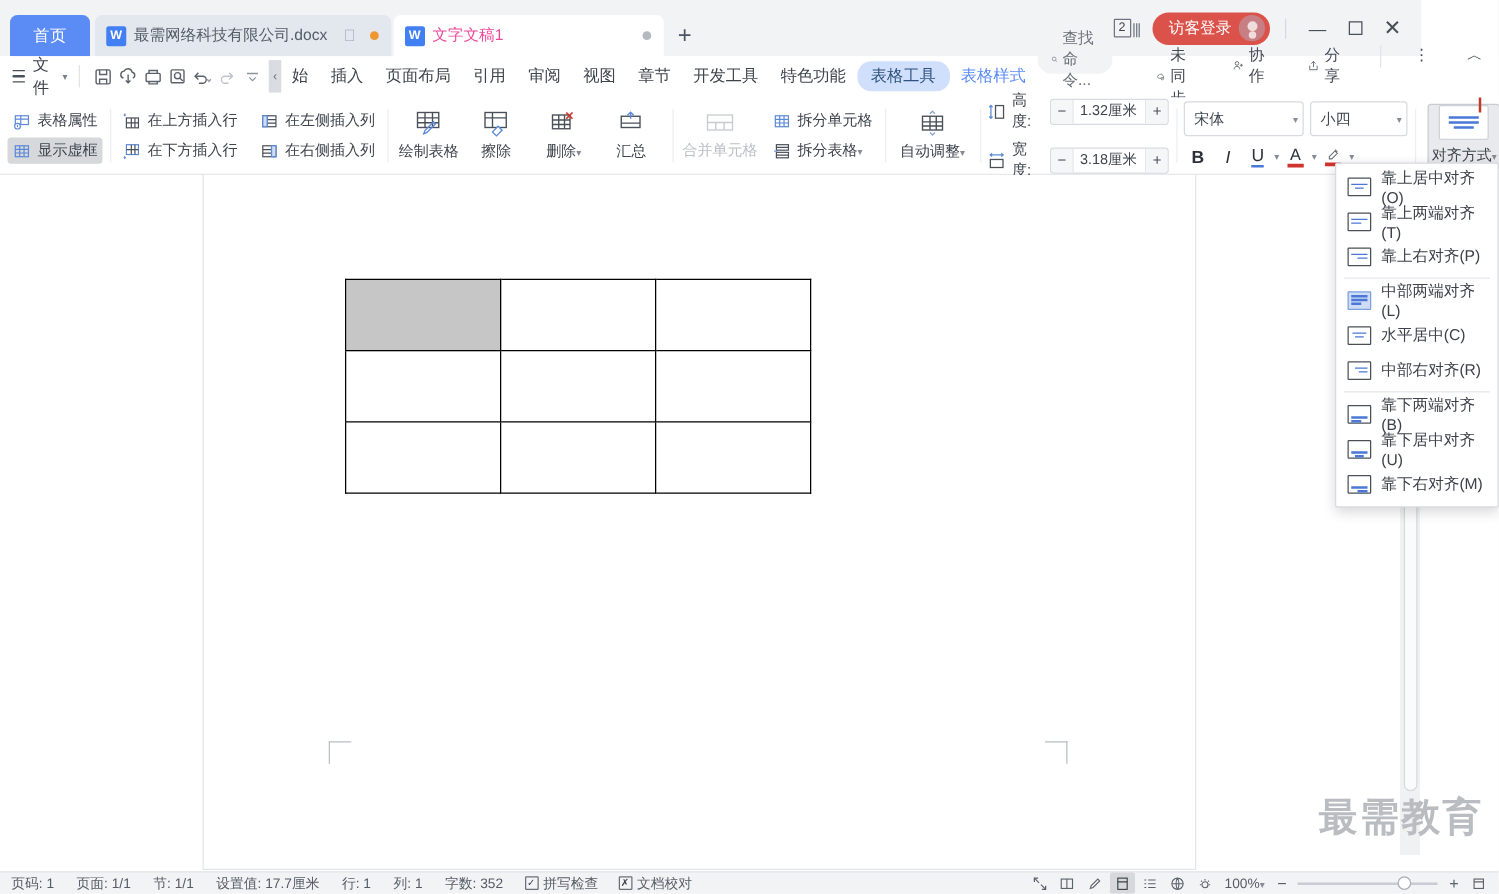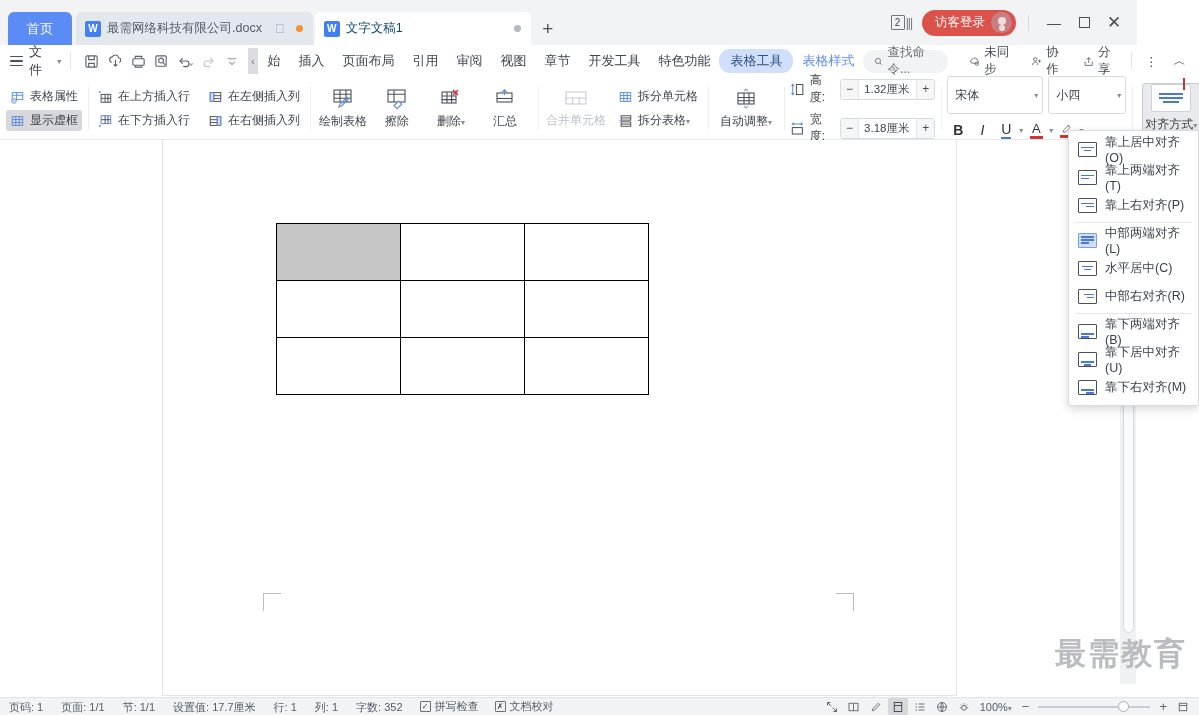--- a/index.html
+++ b/index.html
@@ -34,21 +34,21 @@
   }
   .tb-tab.active { background: #fff; color: #5a6270; }
   .tb-tab.inactive { background: #e3e7ee; color: #555c66; }
   .tb-ico-w {
     width: 16px; height: 16px; background: #417ff2; border-radius: 2px;
     display: inline-flex; align-items: center; justify-content: center;
     color: #fff; font-size: 10px; font-weight: bold; margin-right: 6px;
     flex: 0 0 auto;
   }
   .tb-name { white-space: nowrap; overflow: hidden; text-overflow: ellipsis; }
-  .tb-tab.active .tb-name { color: #0c4a6e; }
+  .tb-tab.active .tb-name { color: #ec4899; }
   .tb-mon { margin-left: 14px; color: #9aa1ac; font-size: 13px; line-height: 1; }
   .tb-dot { width: 7px; height: 7px; border-radius: 50%; background: #f0962e; margin-left: 12px; flex:0 0 auto;}
   .tb-dot.grey { background: #b4b9c1; }
   .tb-plus {
     width: 34px; height: 33px; display: flex; align-items: center; justify-content: center;
     color: #4c5360; font-size: 19px; font-weight: 300;
   }
   .tb-right {
     position: absolute; right: 0; top: 0; height: 45px;
     display: flex; align-items: center; gap: 0;
@@ -93,21 +93,21 @@
   .mr-div { width:1px; height:18px; background:#e2e4e8; margin: 0 9px; }
   .qicon { width:26px;height:26px;display:flex;align-items:center;justify-content:center;color:#5c626b;}
   .qicon svg{display:block}
   .mr-scroll-l {
     width: 12px; height: 26px; background: #dadce1; display:flex;align-items:center;justify-content:center;
     color:#6d737d; font-size:10px; margin-left: 4px;
   }
   .rtab { font-size: 13px; color:#3e444d; padding: 3px 9px; white-space: nowrap; }
   .rtab.pill { background:#cfdffc; color:#2f527f; border-radius: 11px; padding: 3px 11px; }
   .rtab.blue { color:#5b8cf5; }
-  .mr-right { margin-left:auto; display:flex; align-items:center; padding-right: 6px; gap: 2px;}
+  .mr-right { margin-left:auto; display:flex; align-items:flex-start; padding-right: 6px; gap: 16px;}
   .findbox {
     display:flex;align-items:center;gap:4px;background:#f2f3f5;border-radius:12px;
     height:23px;padding:0 11px;font-size:12.5px;color:#6b7079; margin-right: 12px;
   }
   .mrr-item{display:flex;align-items:center;gap:4px;font-size:12.5px;color:#464c55;padding:0 7px;}
 
   
   .ribbon {
     position: absolute; left: 0; top: 78px; width: 1199px; height: 62px;
     background: #fff; border-bottom: 1px solid #e6e8eb;
@@ -131,21 +131,21 @@
   .spin {
     display:flex;align-items:center;border:1px solid #d7dade;border-radius:3px;height:21px;
     overflow:hidden;background:#fff;
   }
   .spin .b{width:19px;text-align:center;font-size:12px;color:#4a5059;background:#f5f6f8;line-height:19px;}
   .spin .v{width:64px;text-align:left;padding-left:5px;font-size:11.5px;color:#3e444d;
            border-left:1px solid #e4e6ea;border-right:1px solid #e4e6ea;line-height:19px;}
   .dimrow{display:flex;align-items:center;gap:5px;font-size:12px;color:#3e444d;}
   .fontsel {
     display:flex;align-items:center;justify-content:space-between;border:1px solid #d7dade;
-    border-radius:3px;height:38px;padding:0 4px 0 7px;font-size:12px;color:#3e444d;background:#fff;gap:10px;
+    border-radius:3px;height:28px;padding:0 4px 0 7px;font-size:12px;color:#3e444d;background:#fff;gap:10px;
   }
   .fmtrow{display:flex;align-items:center;gap:2px;}
   .fbtn{width:22px;height:22px;display:flex;align-items:center;justify-content:center;font-size:14px;color:#2c3038;}
   .fbtn .u{border-bottom:2px solid #4a78d6;line-height:1;padding-bottom:1px;}
   .fbtn.col{flex-direction:column;gap:0;}
   .fbtn.col .bar{width:13px;height:3px;background:#d0342c;margin-top:1px;}
   .tiny{font-size:8px;color:#868c95;}
   .alignbtn {
     width:58px;height:52px;border:1px solid #c8cbd1;background:#e9eaed;border-radius:3px;
     display:flex;flex-direction:column;align-items:center;justify-content:center;gap:4px;

